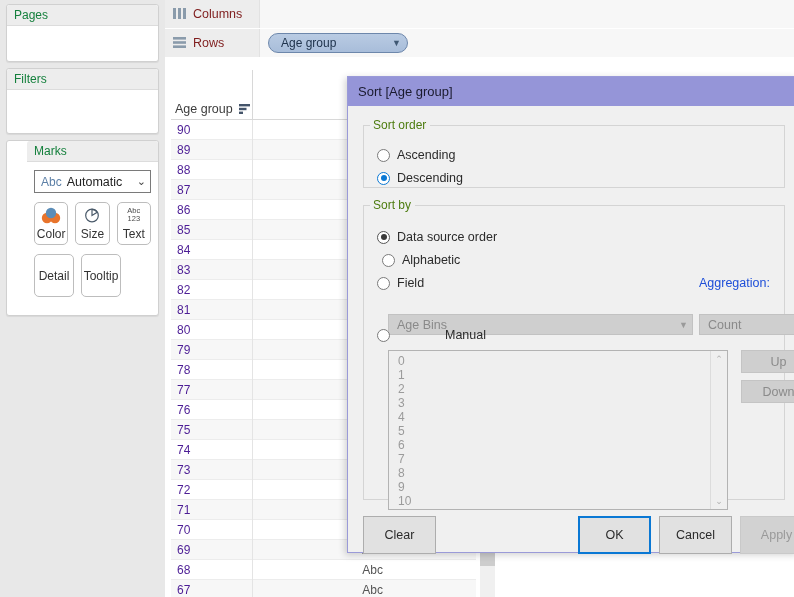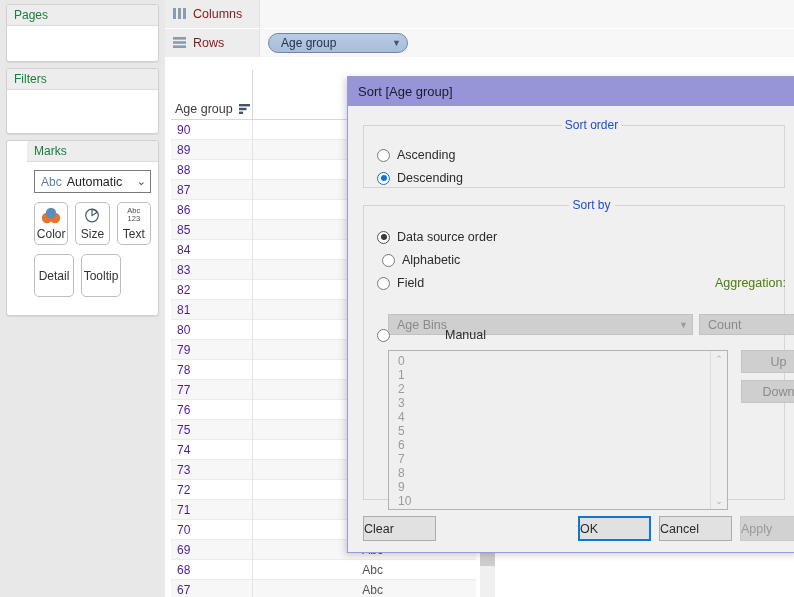--- a/index.html
+++ b/index.html
@@ -273,24 +273,23 @@
   fieldset.group {
     position: absolute;
     margin: 0;
     border: 1px solid #d4d4d4;
     border-radius: 0;
     padding: 0;
     background: transparent;
   }
   fieldset.group > legend {
     padding: 0 4px 0 3px;
-    margin-left: 18px;
-    font-size: 12px;
-    color: #1d4ed8;
-    text-align: center;
+    margin-left: 6px;
+    font-size: 12px;
+    color: #4d7c0f;
   }
   #group-order { left: 15px; top: 12px; width: 420px; height: 68px; }
   #group-by    { left: 15px; top: 92px; width: 420px; height: 300px; }
 
   .radio-row {
     display: flex;
     align-items: center;
     position: absolute;
     font-size: 12.5px;
     color: #2b2b2b;
@@ -321,22 +320,21 @@
   #rb-descending { left: 13px; top: 39px; }
   #rb-datasource { left: 13px; top: 18px; }
   #rb-alphabetic { left: 18px; top: 41px; }
   #rb-field { left: 13px; top: 64px; }
   #rb-manual { left: 13px; top: 116px; gap: 48px; }
 
   #aggregation-label {
     position: absolute;
     left: 335px; top: 64px;
     font-size: 12.5px;
-    color: #4d7c0f;
-    margin-left: 16px;
+    color: #1d4ed8;
   }
   .combo-disabled {
     position: absolute;
     height: 21px;
     background: #cfcfcf;
     border: 1px solid #c2c2c2;
     box-sizing: border-box;
     display: flex;
     align-items: center;
     padding: 0 4px 0 8px;
@@ -402,26 +400,27 @@
     align-items: center;
     justify-content: center;
     font-size: 12.5px;
     color: #8b8b8b;
   }
   #btn-up { top: 138px; }
   #btn-down { top: 168px; }
 
   .dlg-btn {
     position: absolute;
-    height: 25px;
+    height: 38px;
     background: #e1e1e1;
     border: 1px solid #adadad;
     box-sizing: border-box;
     display: flex;
     align-items: center;
+    justify-content: center;
     font-size: 12.5px;
     color: #2b2b2b;
   }
   #btn-clear  { left: 15px;  top: 410px; width: 73px; }
   #btn-ok     { left: 230px; top: 410px; width: 73px; border: 2px solid #0a78d4; background: #e1e1e1; }
   #btn-cancel { left: 311px; top: 410px; width: 73px; }
   #btn-apply  { left: 392px; top: 410px; width: 73px; background: #d2d2d2; border-color: #c9c9c9; color: #9a9a9a; }
 </style>
 </head>
 <body>

